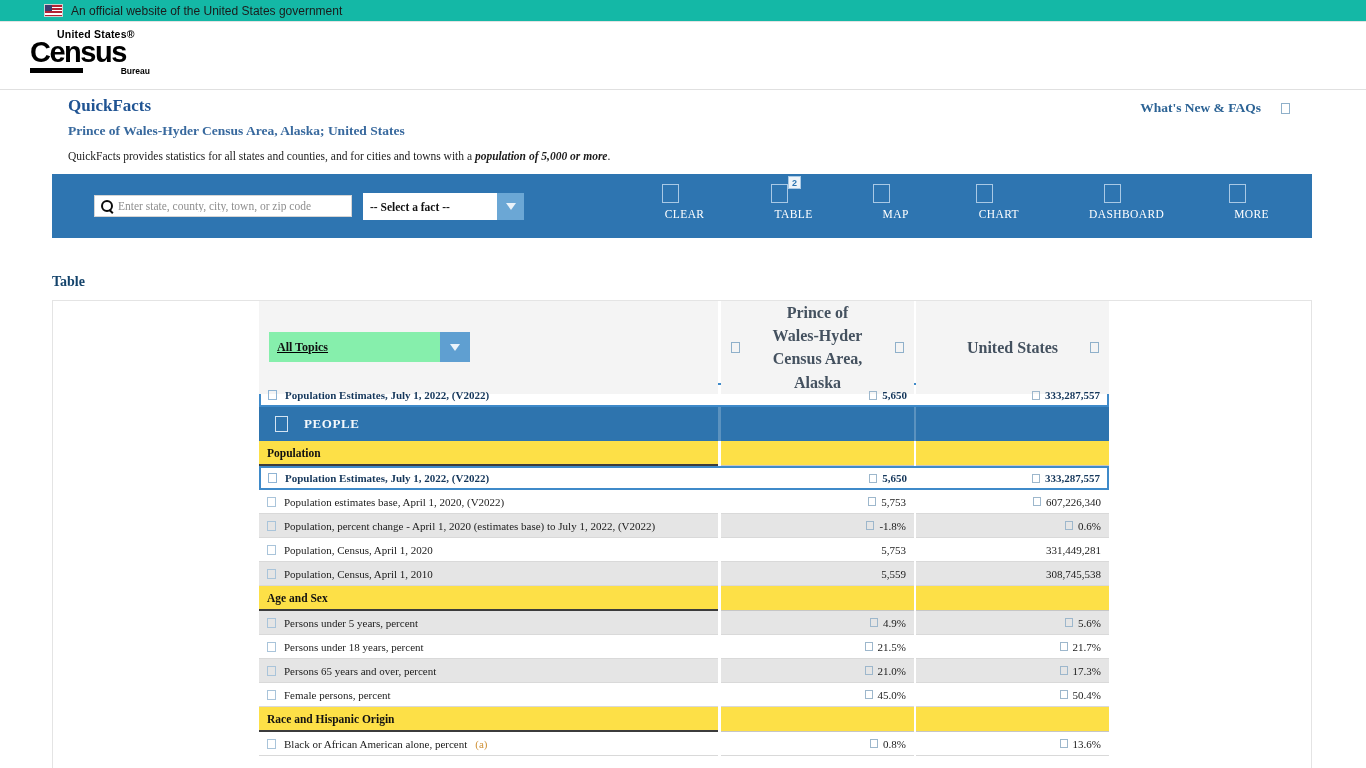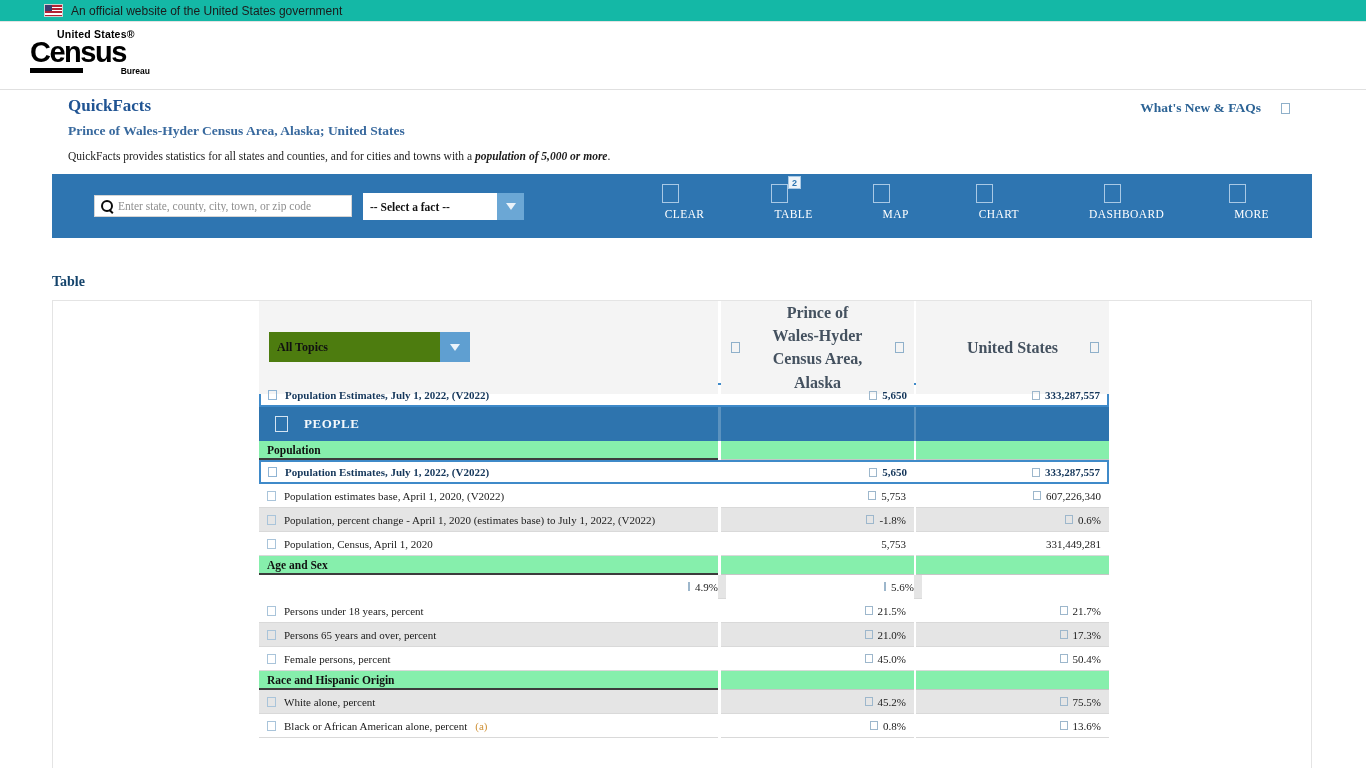--- a/index.html
+++ b/index.html
@@ -75,22 +75,22 @@
   .table-heading { font-size:14px; font-weight:bold; color:#13436b; margin-top:36px; }
   .tablewrap { margin-top:10px; border:1px solid #e4e4e4; border-bottom:none;
     background:#fff; height:472px; overflow:hidden; }
 
   .row-grid { display:grid; grid-template-columns:206px 459px 3px 193px 2px 193px 1fr; }
 
   
   .thead { height:82px; }
   .thead .hc { background:#f4f4f4; }
   .topics-cell { display:flex; align-items:center; padding-left:10px; }
-  .topics-select { width:201px; height:30px; background:#4d7c0f; display:flex;
-    align-items:center; cursor:pointer; }
+  .topics-select { width:201px; height:30px; background:#86efac; display:flex;
+    align-items:center; cursor:pointer;text-decoration:underline; }
   .topics-select .sel-label { flex:1; font-size:12px; font-weight:bold; color:#111;
     padding-left:8px; }
   .topics-select .arrowbtn { width:30px; height:30px; background:#5f9fd1; }
   .hcell { display:flex; align-items:center; justify-content:space-between;
     padding:0 10px; }
   .htext { font-size:16px; font-weight:bold; color:#44515f; text-align:center;
     line-height:1.45; }
   .hcell.c1 .htext { width:96px; }
 
   
@@ -120,21 +120,21 @@
   .hl-row .lbox { border-color:#8fb4d4; }
 
   
   .band { position:relative; margin-left:206px; width:850px; height:34px;
     background:#2e74ae; display:flex; align-items:center; padding-left:16px; }
   .band-icon { width:13px; height:16px; border:1px solid #d4e4f2; margin-right:16px; }
   .band-label { color:#f3f8fc; font-size:13px; font-weight:bold; letter-spacing:0.6px; }
   .band .stripe { position:absolute; top:0; bottom:0; background:rgba(255,255,255,0.22); }
 
   
-  .section-row .cell { background:#86efac; height:19px; }
+  .section-row .cell { background:#fde047; height:25px; }
   .section-row .fact-cell { font-size:11.5px; font-weight:bold; color:#111;
     border-bottom:2px solid #3c3c3c; }
   .section-row .val-cell { border-bottom:1px solid #c6c6c6; }
 </style>
 </head>
 <body>
 
 <div class="gov-banner">
   <span class="flag"></span>
   <span>An official website of the United States government</span>
@@ -304,31 +304,51 @@
           <div></div>
           <div class="cell val-cell">
             <span class="v">5,753</span>
           </div>
           <div></div>
           <div class="cell val-cell">
             <span class="v">331,449,281</span>
           </div>
           <div></div>
         </div>
+        <div class="data-row row-grid">
+          <div></div>
+          <div class="cell fact-cell shade">
+            <span class="lbox"></span>
+            <span>Population, Census, April 1, 2010</span>
+          </div>
+          <div></div>
+          <div class="cell val-cell shade">
+            <span class="v">5,559</span>
+          </div>
+          <div></div>
+          <div class="cell val-cell shade">
+            <span class="v">308,745,538</span>
+          </div>
+          <div></div>
+        </div>
         <div class="section-row row-grid">
           <div></div>
           <div class="cell fact-cell">Age and Sex</div>
           <div></div>
           <div class="cell val-cell"></div>
           <div></div>
           <div class="cell val-cell"></div>
           <div></div>
         </div>
         <div class="data-row row-grid">
           <div></div>
+          <div class="cell fact-cell shade">
+            <span class="lbox"></span>
+            <span>Persons under 5 years, percent</span>
+          </div>
           <div></div>
           <div class="cell val-cell shade">
             <span class="vbox"></span>
             <span class="v">4.9%</span>
           </div>
           <div></div>
           <div class="cell val-cell shade">
             <span class="vbox"></span>
             <span class="v">5.6%</span>
           </div>
@@ -388,38 +408,20 @@
           </div>
           <div></div>
         </div>
         <div class="section-row row-grid">
           <div></div>
           <div class="cell fact-cell">Race and Hispanic Origin</div>
           <div></div>
           <div class="cell val-cell"></div>
           <div></div>
           <div class="cell val-cell"></div>
-          <div></div>
-        </div>
-        <div class="data-row row-grid">
-          <div></div>
-          <div class="cell fact-cell shade">
-            <span class="lbox"></span>
-            <span>White alone, percent</span>
-          </div>
-          <div></div>
-          <div class="cell val-cell shade">
-            <span class="vbox"></span>
-            <span class="v">45.2%</span>
-          </div>
-          <div></div>
-          <div class="cell val-cell shade">
-            <span class="vbox"></span>
-            <span class="v">75.5%</span>
-          </div>
           <div></div>
         </div>
         <div class="data-row row-grid">
           <div></div>
           <div class="cell fact-cell">
             <span class="lbox"></span>
             <span>Black or African American alone, percent</span>
             <a class="footnote">(a)</a>
           </div>
           <div></div>

